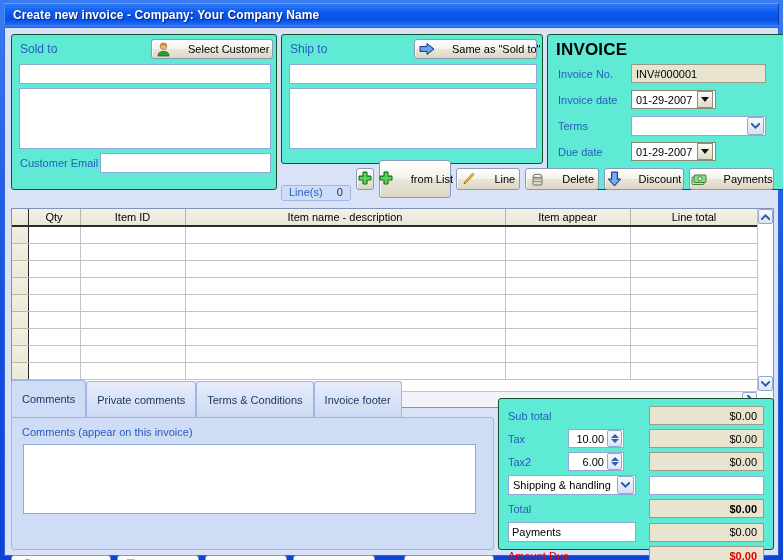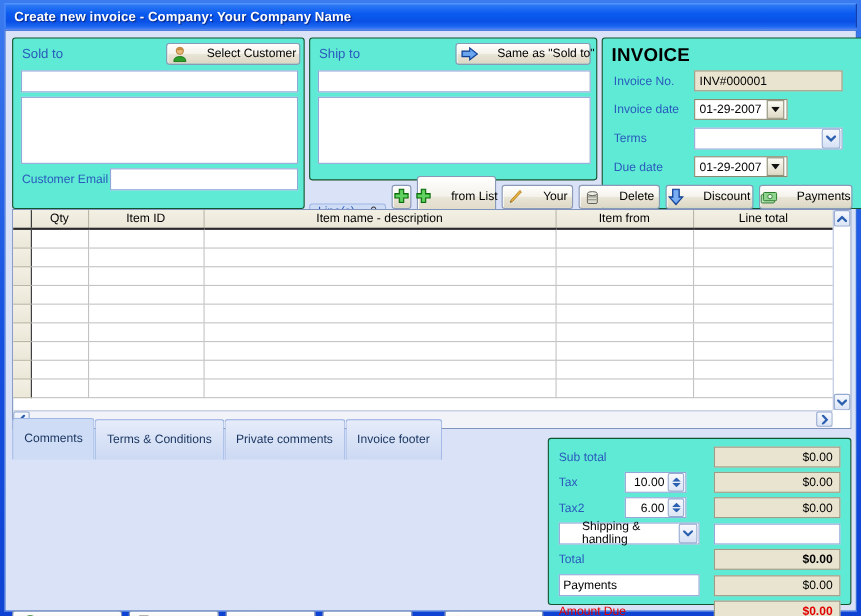--- a/index.html
+++ b/index.html
@@ -101,21 +101,21 @@
   #toolbar { position:absolute; left:276px; top:140px; width:493px; height:22px;
              display:flex; align-items:center; gap:5px; }
   .linesbox {
     height:16px; width:84px;
     background:#cfdcf6; border:1px solid #9fb6e4; border-radius:3px;
     display:flex; align-items:flex-start; padding:0 7px; gap:14px;margin-top:28px;
   }
   .linesbox .cnt { color:#333; font-size:11px; }
 
   
-  #gridwrap { position:absolute; left:6px; top:162px; width:763px; height:200px;
+  #gridwrap { position:absolute; left:6px; top:180px; width:763px; height:200px;
               background:#ffffff; border:1px solid #7f93bd; }
   table.grid { border-collapse: collapse; width: 746px; table-layout: fixed; }
   table.grid th {
     background: linear-gradient(180deg,#f3f0e4 0%, #ebe7d8 100%);
     border-right: 1px solid #b9b6a6;
     border-bottom: 2px solid #2b2b2b;
     font-weight: normal;
     font-size: 11px; color:#000;
     height: 17px;
   }
@@ -195,21 +195,21 @@
   .spin .btns {
     width:15px; height:17px; margin-right:1px;
     background: linear-gradient(180deg,#f6f8fd 0%, #dce5f6 100%);
     border:1px solid #94a9cf; border-radius:2px;
     display:flex; flex-direction:column; align-items:center; justify-content:center;
   }
   .combo {
     width:128px; height:20px; background:#fff; border:1px solid #8fa8d8;
     display:flex; align-items:center; font-size:11px;
   }
-  .combo .cv { flex:1; padding-left:20px; color:#000; }
+  .combo .cv { flex:1; padding-left:4px; color:#000; }
   .combo .cb {
     width:17px; height:18px; margin-right:1px;
     background: linear-gradient(180deg,#f6f8fd 0%, #d6e1f5 100%);
     border:1px solid #94a9cf; border-radius:2px;
     display:flex; align-items:center; justify-content:center;
   }
   .datebox {
     height:19px; background:#ffffff; border:1px solid #8a8a72;
     display:flex; align-items:center; font-size:11px;
   }
@@ -332,21 +332,21 @@
         <span class="cap">from List</span>
       </div>
 
       <div class="btn" style="width:75px;height:22px;padding:0 4px;">
         <span>
           <svg width="16" height="16" viewBox="0 0 16 16">
             <path d="M3 13 L5 12 L13 3.5 L11.6 2.2 L3.6 11 z" fill="#f0b840" stroke="#a87515" stroke-width=".8"></path>
             <path d="M3 13 L4.2 12.6 L3.4 11.8 z" fill="#555"></path>
           </svg>
         </span>
-        <span class="cap">Your</span>
+        <span class="cap">Line</span>
       </div>
 
       <div class="btn" style="width:74px;height:22px;padding:0 4px;">
         <span>
           <svg width="15" height="15" viewBox="0 0 15 15">
             <rect x="3" y="4" width="9" height="9" rx="1.2" fill="#dcdcd0" stroke="#60605a" stroke-width=".9"></rect>
             <ellipse cx="7.5" cy="4" rx="4.5" ry="1.8" fill="#f0f0e6" stroke="#60605a" stroke-width=".9"></ellipse>
             <path d="M3.6 7 h7.8 M3.6 9.6 h7.8" stroke="#7e7e74" stroke-width=".8"></path>
           </svg>
         </span>
@@ -376,21 +376,21 @@
     </div>
 
     <div id="gridwrap">
       <table class="grid">
         <thead>
           <tr>
             <th class="rowhdrcorner"></th>
             <th style="width:52px">Qty</th>
             <th style="width:105px">Item ID</th>
             <th style="width:320px">Item name - description</th>
-            <th style="width:125px">Item from</th>
+            <th style="width:125px">Item appear</th>
             <th style="width:128px">Line total</th>
           </tr>
         </thead>
         <tbody id="gridbody">
             <tr>
               <td class="rowhdr"></td>
               <td style="width: 52px;"></td>
               <td style="width: 105px;"></td>
               <td style="width: 320px;"></td>
               <td style="width: 125px;"></td>
@@ -498,29 +498,33 @@
       </div>
       <div class="sbcorner"></div>
     </div>
 
     <div id="tabwrap">
       <div class="tabstrip" id="tabstrip">
           <div class="tab active">
             <span>Comments</span>
           </div>
           <div class="tab">
-            <span>Terms &amp; Conditions</span>
+            <span>Private comments</span>
           </div>
           <div class="tab">
-            <span>Private comments</span>
+            <span>Terms &amp; Conditions</span>
           </div>
           <div class="tab">
             <span>Invoice footer</span>
           </div>
         </div>
+      <div class="tabbody">
+        <div class="lbl" style="position:absolute;left:10px;top:8px;">Comments (appear on this invoice)</div>
+        <textarea class="txtbox" style="position: absolute; left: 11px; top: 26px; width: 453px; height: 70px; resize: none;"></textarea>
+      </div>
     </div>
 
     <div class="panel" id="totals">
       <div style="padding:7px 9px 0 9px;">
 
         <div class="trow">
           <span class="lbl tlabel">Sub total</span>
           <span class="tval">$0.00</span>
         </div>
 

